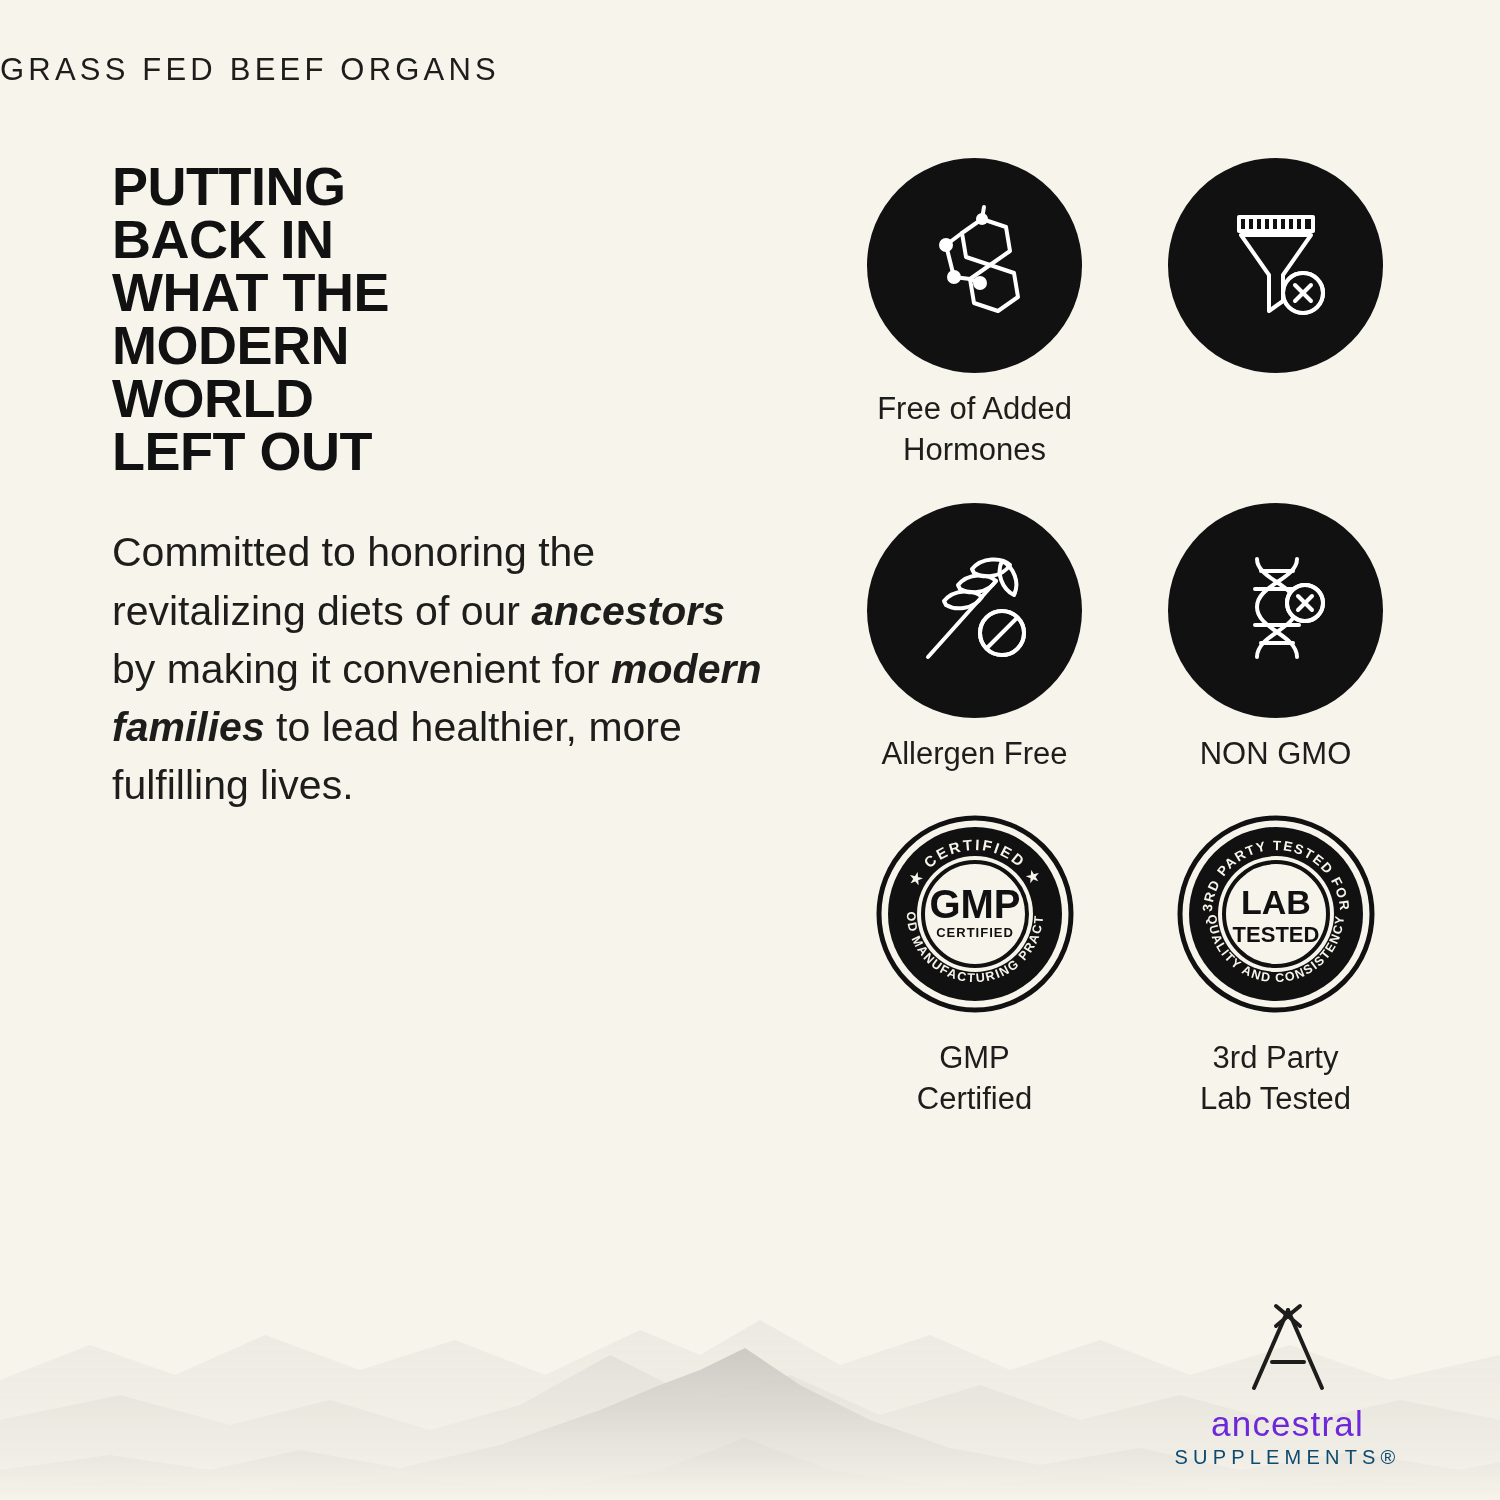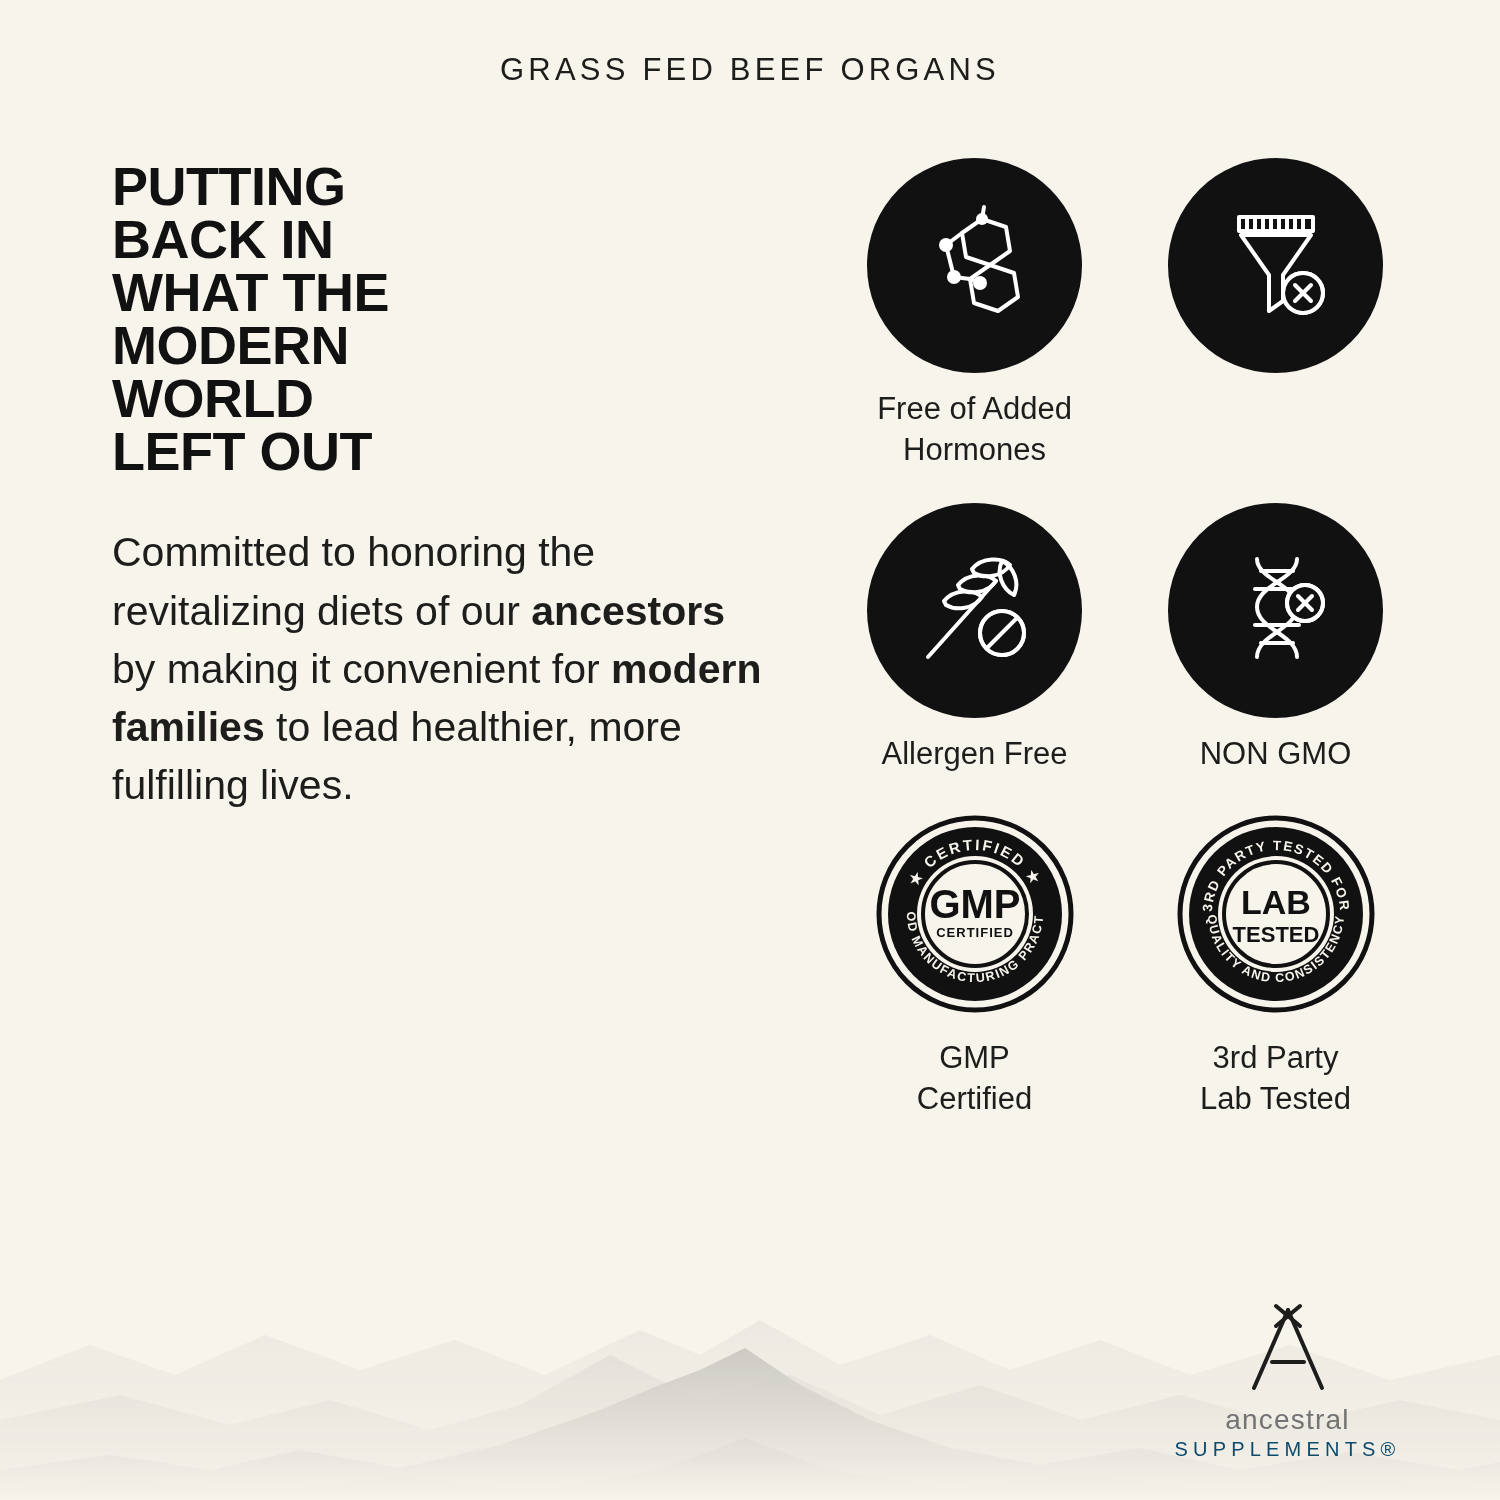--- a/index.html
+++ b/index.html
@@ -33,21 +33,21 @@
     height: 330px;
     pointer-events: none;
   }
 
   
   .eyebrow {
     position: absolute;
     top: 52px;
     left: 0;
     width: 1500px;
-    text-align: center;
+    text-align: left;
     font-size: 31px;
     letter-spacing: 4.2px;
     font-weight: 400;
     color: #1d1d1b;
   }
 
   
   .left-col {
     position: absolute;
     left: 112px;
@@ -67,20 +67,21 @@
 
   .body-copy {
     margin-top: 46px;
     font-size: 41px;
     line-height: 1.42;
     color: #1d1d1b;
     font-weight: 400;
   }
   .body-copy b {
     font-weight: 700;
+    font-style: italic;
   }
 
   
   .badges {
     position: absolute;
     left: 840px;
     top: 158px;
     width: 570px;
     display: grid;
     grid-template-columns: 1fr 1fr;
@@ -122,23 +123,23 @@
     top: 1300px;
     width: 265px;
     text-align: center;
   }
   .logo-mark {
     display: flex;
     justify-content: center;
   }
   .logo-name {
     margin-top: 8px;
-    font-size: 28px;
+    font-size: 35px;
     letter-spacing: 1.2px;
-    color: #737373;
+    color: #6d28d9;
     font-weight: 400;
   }
   .logo-sub {
     margin-top: 2px;
     font-size: 20px;
     letter-spacing: 5.2px;
     color: #0c4a6e;
   }
 </style>
 </head>

